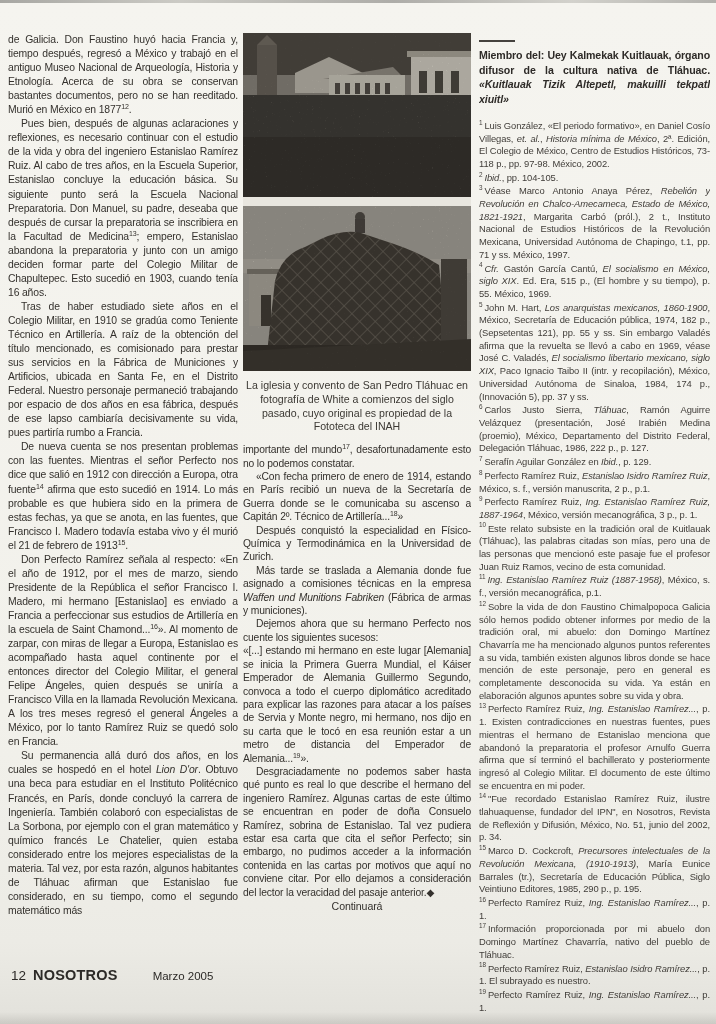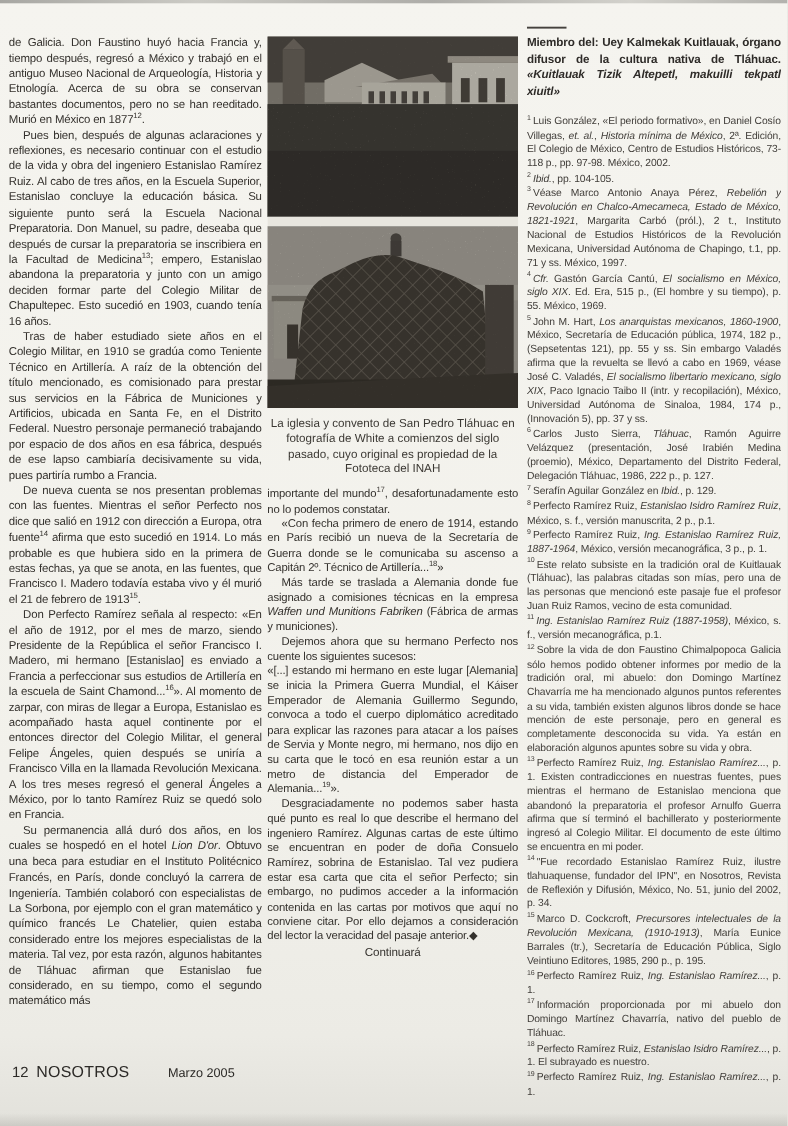--- a/index.html
+++ b/index.html
@@ -6,40 +6,40 @@
   body{width:716px;height:1024px;background:#e6e5e0;font-family:"Liberation Sans",sans-serif;}
   .page{position:relative;width:716px;height:1024px;overflow:hidden;
         background:linear-gradient(180deg,#f5f4ef 0%,#f2f1eb 70%,#ecebe5 92%,#e2e1db 100%);}
   .edge-top{position:absolute;top:0;left:0;right:0;height:3px;opacity:.65;
         background:linear-gradient(to right,#7d7d79,#b5b4ae 25%,#878682 55%,#c0bfb9 80%,#8f8e8a);}
   .edge-bottom{position:absolute;bottom:0;left:0;right:0;height:12px;
         background:linear-gradient(to bottom,rgba(0,0,0,0),rgba(120,118,112,.22));}
   .col{position:absolute;color:#34312d;}
   .col-left{left:8px;top:33px;width:230px;height:930px;overflow:hidden;}
   .col-mid{left:243px;top:33px;width:228px;height:950px;overflow:hidden;}
-  .col-right{left:479px;top:24px;width:231px;height:975px;overflow:hidden;color:#403d39;}
+  .col-right{left:479px;top:40px;width:231px;height:975px;overflow:hidden;color:#403d39;}
   .para{margin:0;font-size:10.4px;line-height:14.05px;letter-spacing:-0.15px;
         text-align:justify;text-indent:13px;}
   .para.ni{text-indent:0;}
   .mid-text .para{font-size:10.3px;line-height:13.4px;}
   sup{font-size:68%;line-height:0;vertical-align:super;}
   .i{font-style:italic;}
   .b{font-weight:bold;}
   .photo{display:block;}
   .caption{margin:8px 2px 9px;font-family:Liberation Sans, sans-serif;font-size:10.6px;
         line-height:13.8px;text-align:center;color:#3b3833;}
   .continua{margin:1px 0 0;font-size:10.6px;text-align:center;letter-spacing:-0.1px;}
   .rule{width:36px;height:2px;background:#45423e;margin:0 0 6px;}
   .member{margin:0 0 13px;font-size:10.6px;font-weight:bold;line-height:14.7px;
         text-align:justify;letter-spacing:-0.1px;color:#2e2b28;}
   .fn{margin:0 0 1px;font-size:9.4px;line-height:12.7px;letter-spacing:-0.1px;text-align:justify;}
   .fn-num{margin-right:2px;}
   .footer{position:absolute;left:11px;top:967px;display:flex;align-items:baseline;gap:7px;color:#2c2a27;}
   .footer .pg{font-size:13.5px;}
-  .footer .mag{font-size:14.5px;font-weight:400;letter-spacing:.2px;}
+  .footer .mag{font-size:14.5px;font-weight:700;letter-spacing:.2px;}
   .footer .date{font-size:11.5px;margin-left:28px;}
 </style>
 </head>
 <body>
 
 <div class="page">
   <div class="edge-top"></div>
 
   <div class="col col-left">
 
@@ -100,20 +100,21 @@
       <rect x="198" y="226" width="26" height="112" fill="#59534b"></rect>
       <rect x="0" y="312" width="228" height="26" fill="#3e3931"></rect>
       <polygon points="0,338 0,318 228,306 228,338" fill="#47423a"></polygon>
       <rect x="0" y="173" width="228" height="165" filter="url(#grain)" opacity="0.28"></rect>
     </svg>
     <p class="caption">La iglesia y convento de San Pedro Tláhuac en fotografía de White a comienzos del siglo pasado, cuyo original es propiedad de la Fototeca del INAH</p>
     <div class="mid-text">
 
     <p class="para ni"><span>importante del mundo</span><sup>17</sup><span>, desafortunadamente esto no lo podemos constatar.</span></p>
         <p class="para"><span>«Con fecha primero de enero de 1914, estando en París recibió un nueva de la Secretaría de Guerra donde se le comunicaba su ascenso a Capitán 2º. Técnico de Artillería...</span><sup>18</sup><span>»</span></p>
+        <p class="para"><span>Después conquistó la especialidad en Físico-Química y Termodinámica en la Universidad de Zurich.</span></p>
         <p class="para"><span>Más tarde se traslada a Alemania donde fue asignado a comisiones técnicas en la empresa </span><span class="i">Waffen und Munitions Fabriken</span><span> (Fábrica de armas y municiones).</span></p>
         <p class="para"><span>Dejemos ahora que su hermano Perfecto nos cuente los siguientes sucesos:</span></p>
         <p class="para ni"><span>«[...] estando mi hermano en este lugar [Alemania] se inicia la Primera Guerra Mundial, el Káiser Emperador de Alemania Guillermo Segundo, convoca a todo el cuerpo diplomático acreditado para explicar las razones para atacar a los países de Servia y Monte negro, mi hermano, nos dijo en su carta que le tocó en esa reunión estar a un metro de distancia del Emperador de Alemania...</span><sup>19</sup><span>».</span></p>
         <p class="para"><span>Desgraciadamente no podemos saber hasta qué punto es real lo que describe el hermano del ingeniero Ramírez. Algunas cartas de este último se encuentran en poder de doña Consuelo Ramírez, sobrina de Estanislao. Tal vez pudiera estar esa carta que cita el señor Perfecto; sin embargo, no pudimos acceder a la información contenida en las cartas por motivos que aquí no conviene citar. Por ello dejamos a consideración del lector la veracidad del pasaje anterior.◆</span></p>
       </div>
     <p class="continua">Continuará</p>
   </div>
 
   <div class="col col-right">
     <div class="rule"></div>

